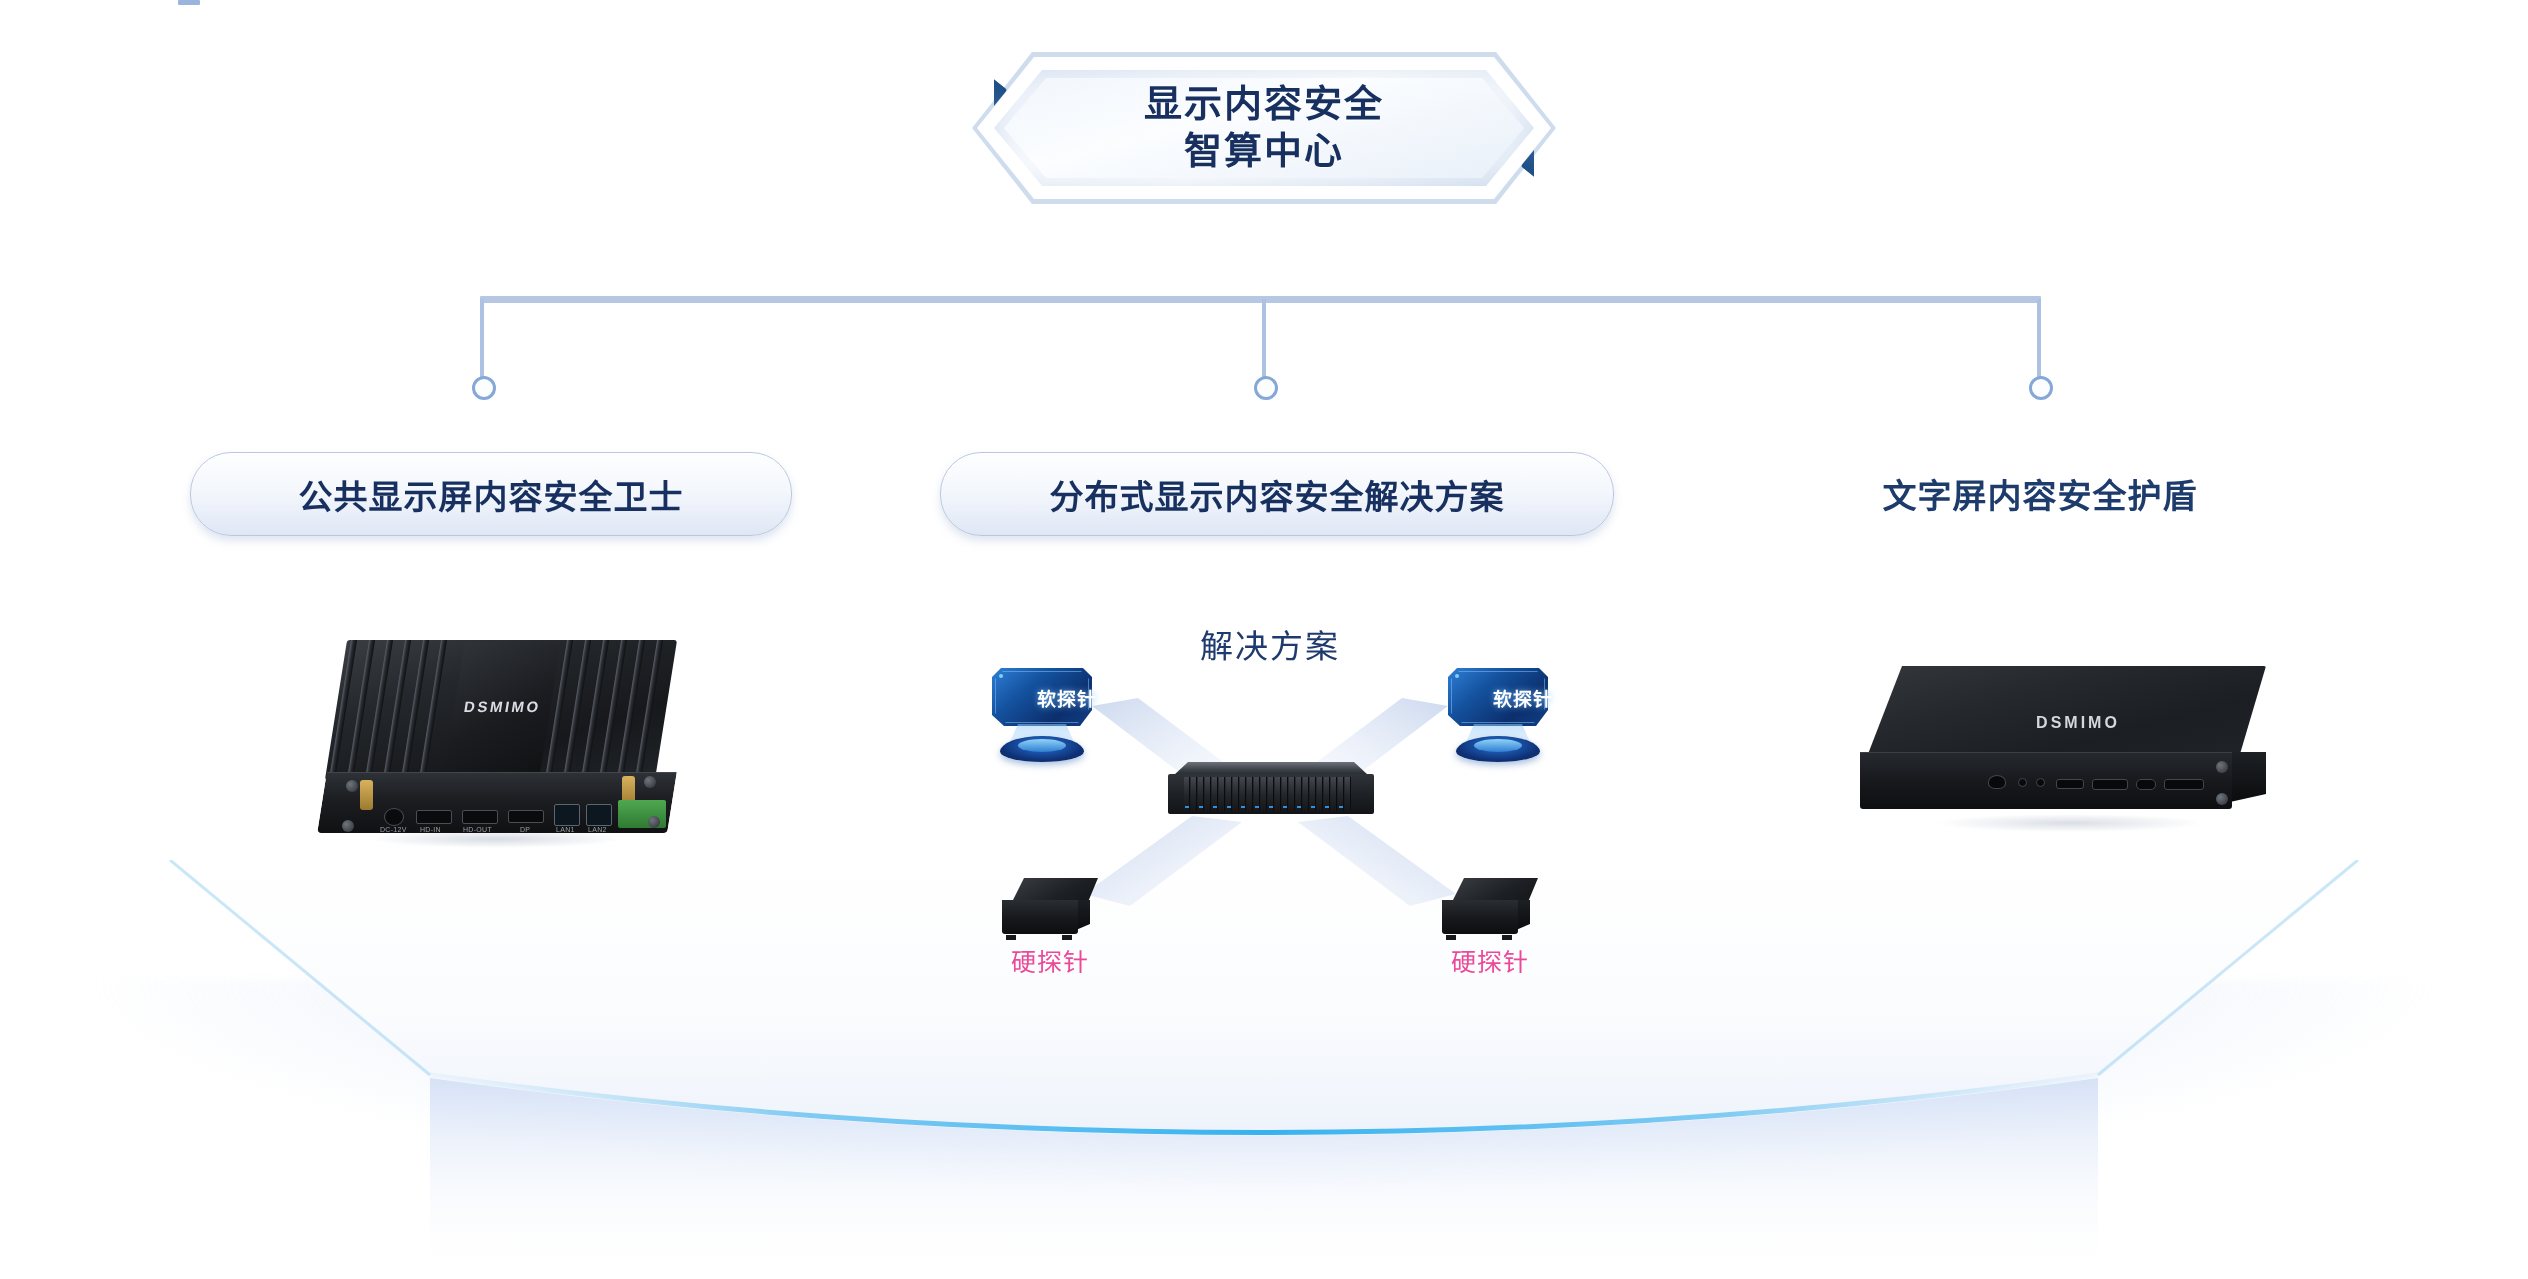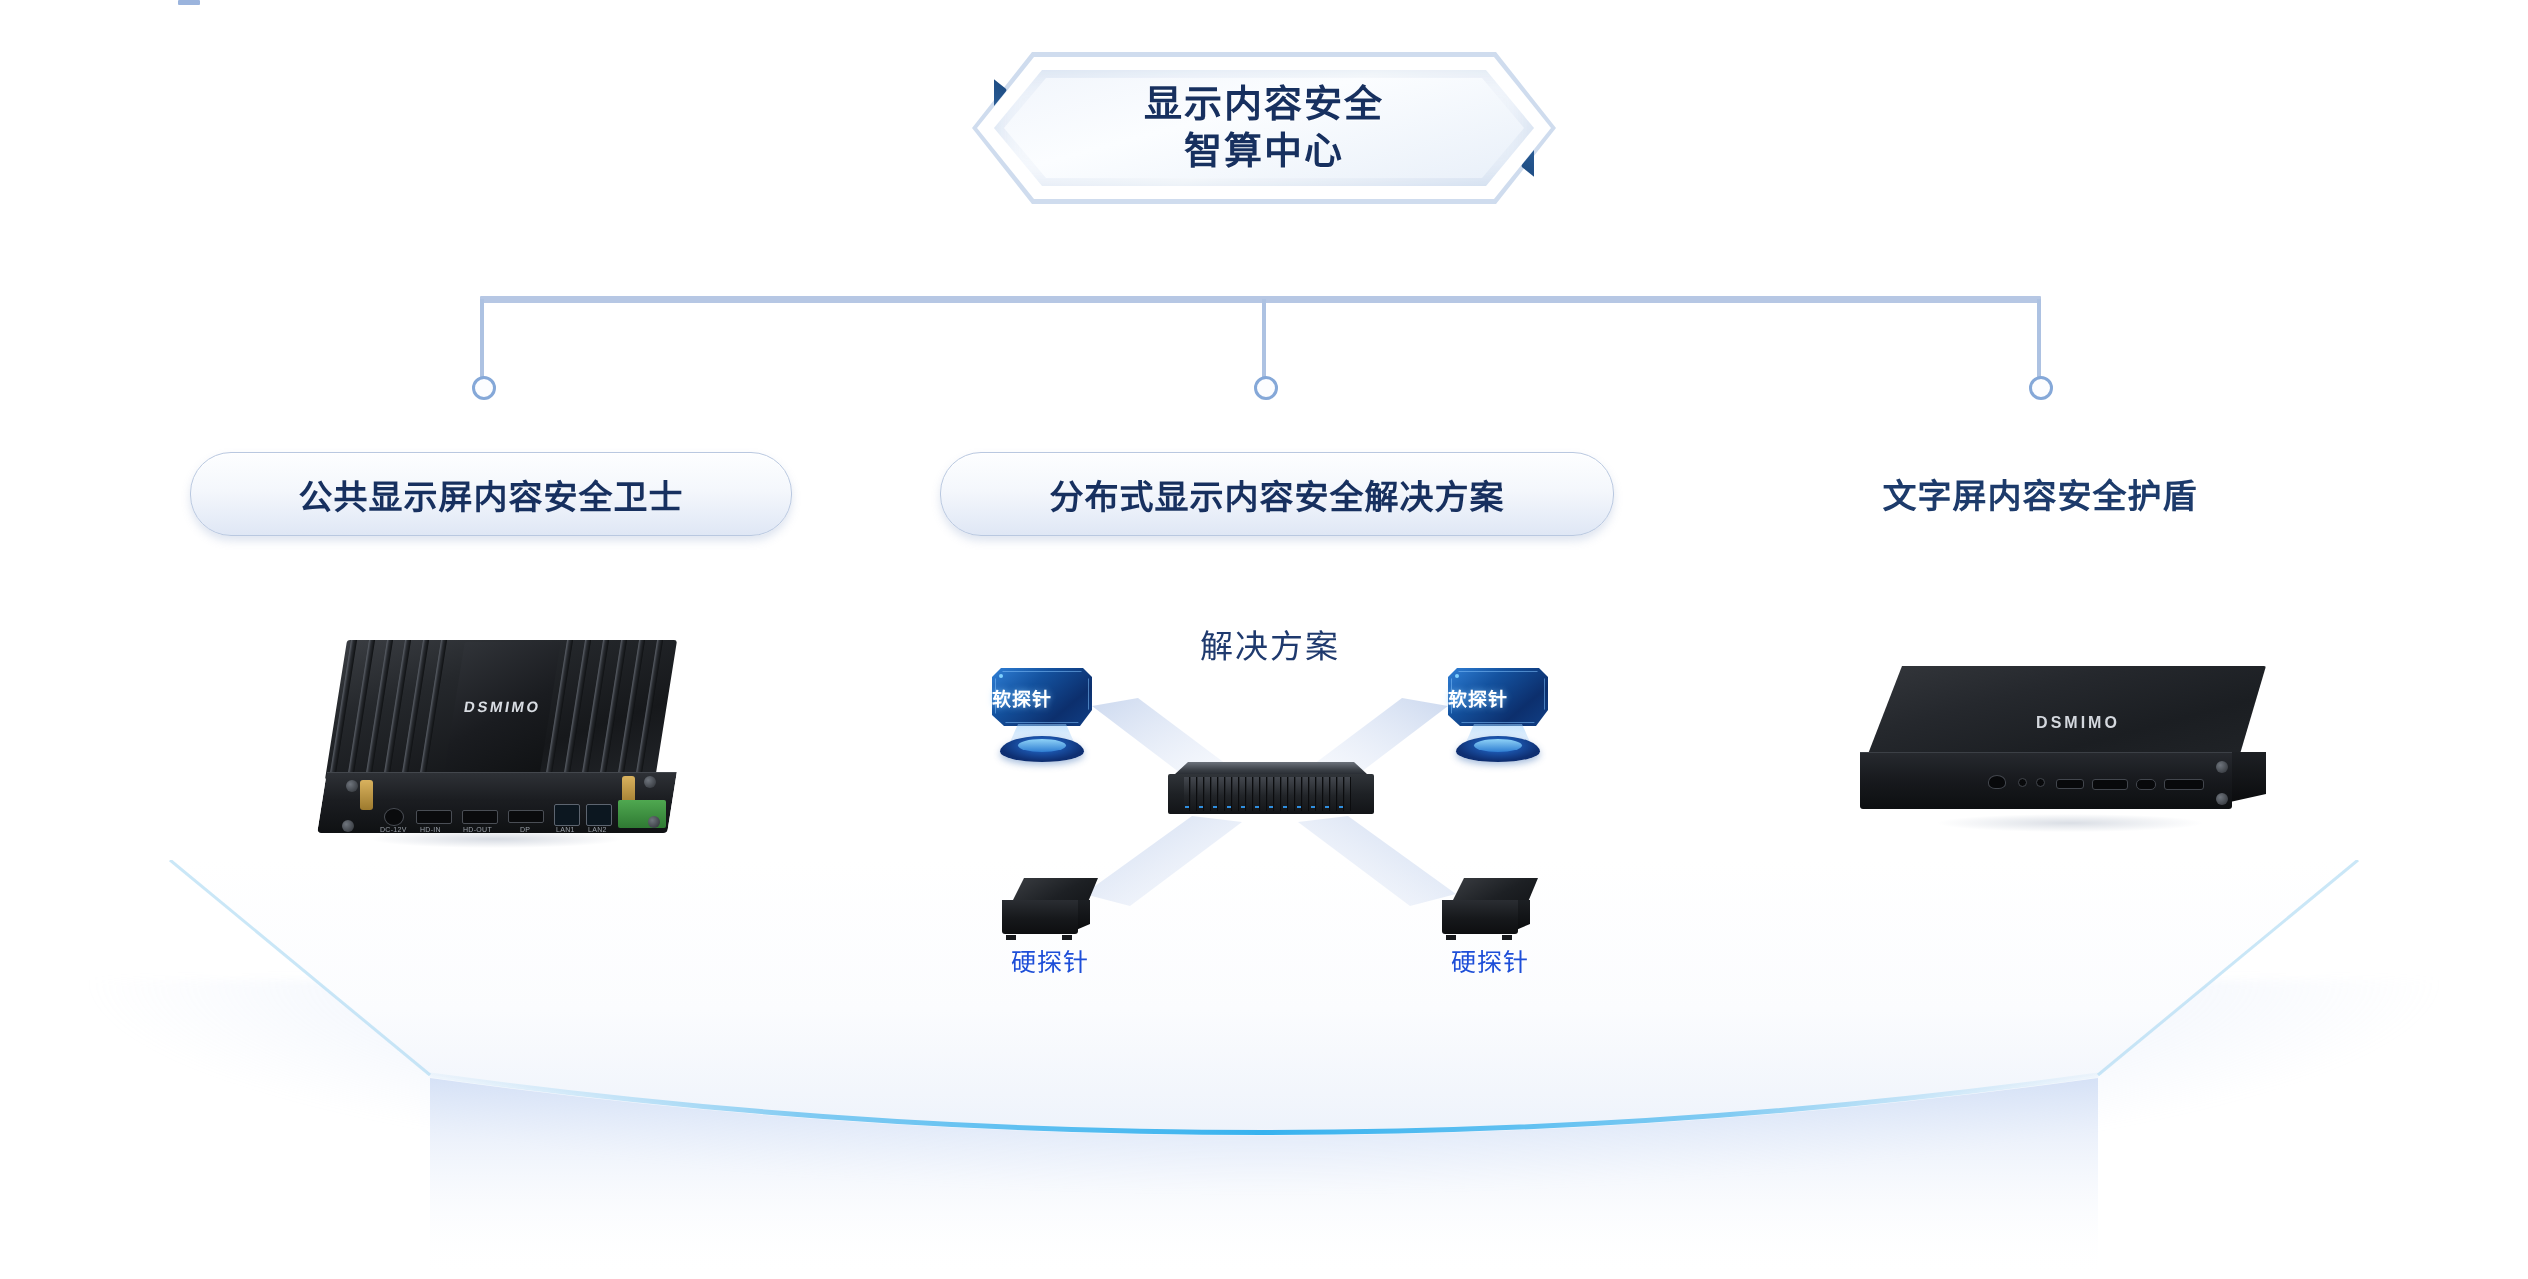--- a/index.html
+++ b/index.html
@@ -160,21 +160,21 @@
     clip-path:polygon(9px 0,91px 0,100px 9px,100px 42px,88px 58px,12px 58px,0 47px,0 9px);
     box-shadow:0 0 9px rgba(40,120,210,.55);
   }
   .probe-screen:after{
     content:"";position:absolute;left:3px;top:3px;right:3px;bottom:3px;
     border:1px solid rgba(125,190,250,.55);
     clip-path:polygon(8px 0,86px 0,94px 8px,94px 38px,83px 52px,11px 52px,0 42px,0 8px);
   }
   .probe-dot{position:absolute;left:7px;top:6px;width:4px;height:4px;border-radius:50%;background:#7fd0ff;}
   .probe-text{
-    position:absolute;left:0;top:16px;width:89px;text-align:left;
+    position:absolute;left:16px;top:16px;width:89px;text-align:right;
     color:#ffffff;font-size:19px;font-weight:bold;letter-spacing:1px;
     text-shadow:0 0 6px rgba(130,200,255,.8);
   }
   .probe-cone{
     position:absolute;left:18px;top:56px;width:64px;height:18px;
     background:linear-gradient(180deg,rgba(150,205,250,.55),rgba(120,180,245,.18));
     clip-path:polygon(8px 0,56px 0,64px 18px,0 18px);
   }
   .probe-base{
     position:absolute;left:8px;top:68px;width:84px;height:26px;
@@ -216,21 +216,21 @@
     border-radius:0 0 3px 3px;
   }
   .hbox-side{
     position:absolute;left:74px;top:22px;width:14px;height:30px;
     background:linear-gradient(180deg,#1c1f23,#0b0c0e);
     clip-path:polygon(0 0,14px -6px,14px 24px,0 30px);
   }
   .hbox-foot{position:absolute;bottom:0;width:10px;height:5px;background:#17191c;}
   .hbox-label{
     position:absolute;top:64px;width:96px;text-align:center;
-    color:#1d4ed8;font-size:25px;letter-spacing:1px;
+    color:#ec4899;font-size:25px;letter-spacing:1px;
   }
 
   
   .flatbox{position:absolute;left:1860px;top:660px;width:420px;height:200px;}
   .fb-shadow{
     position:absolute;left:20px;top:150px;width:380px;height:26px;
     background:radial-gradient(ellipse 50% 50% at 50% 50%,rgba(120,135,160,.28),rgba(255,255,255,0) 70%);
   }
   .fb-top{
     position:absolute;left:8px;top:6px;width:398px;height:88px;

